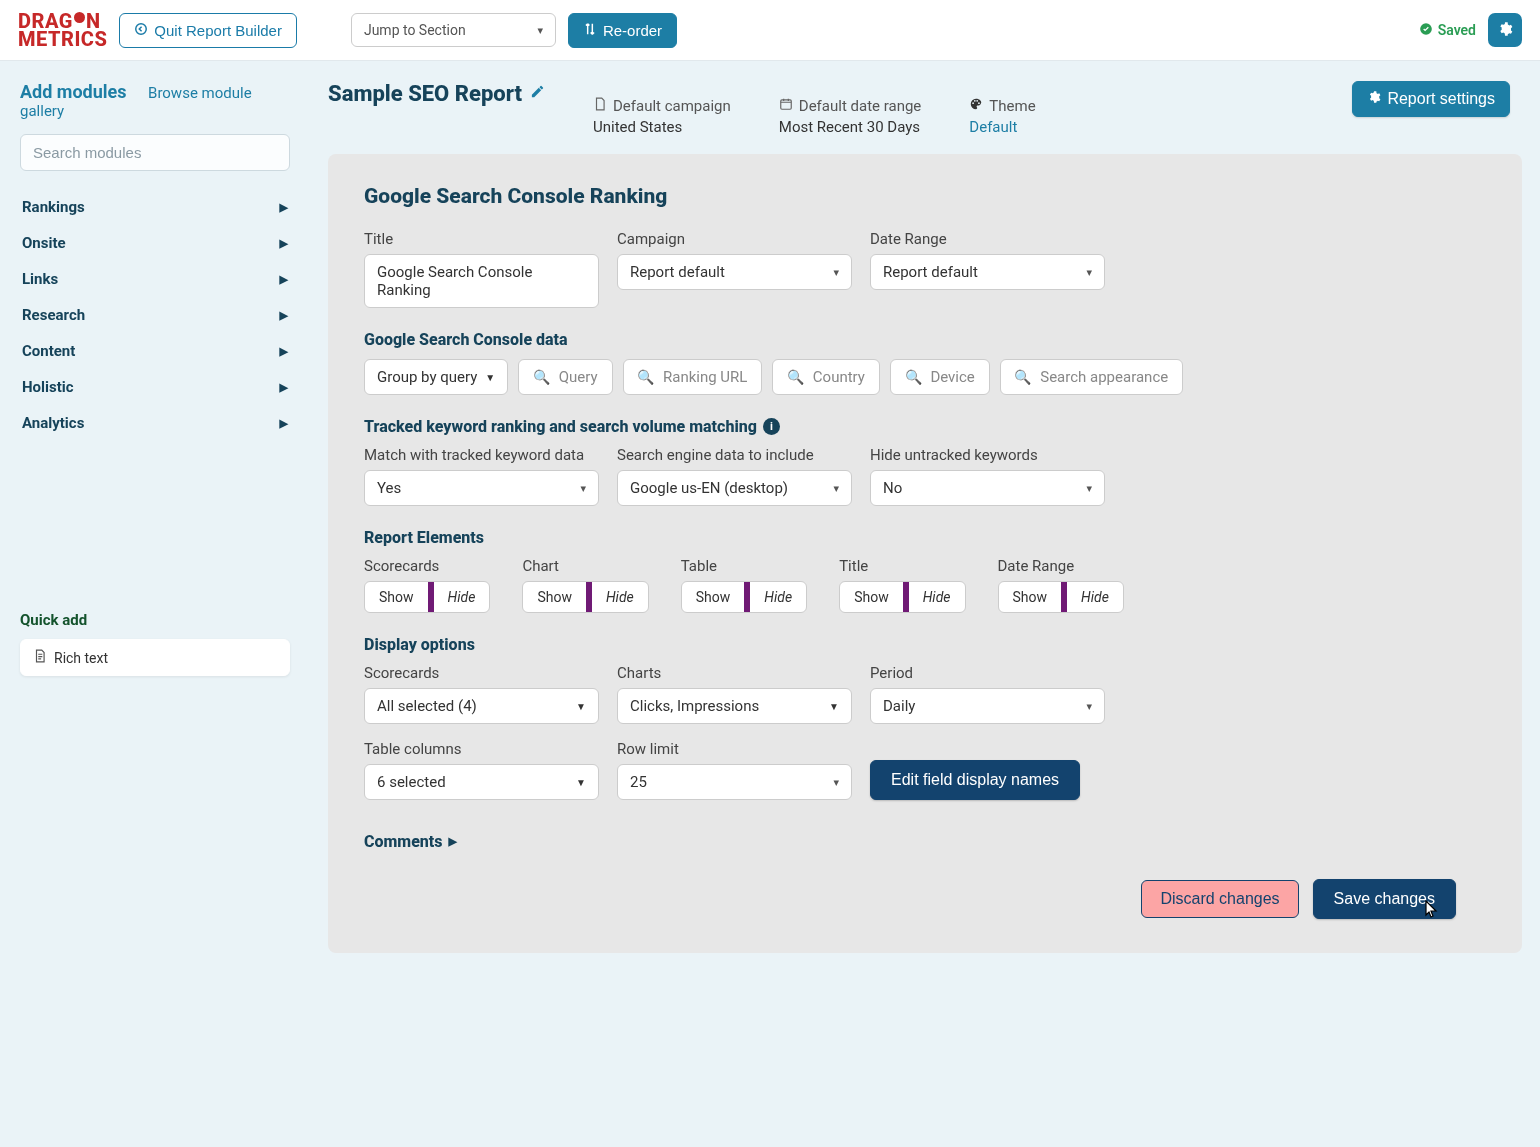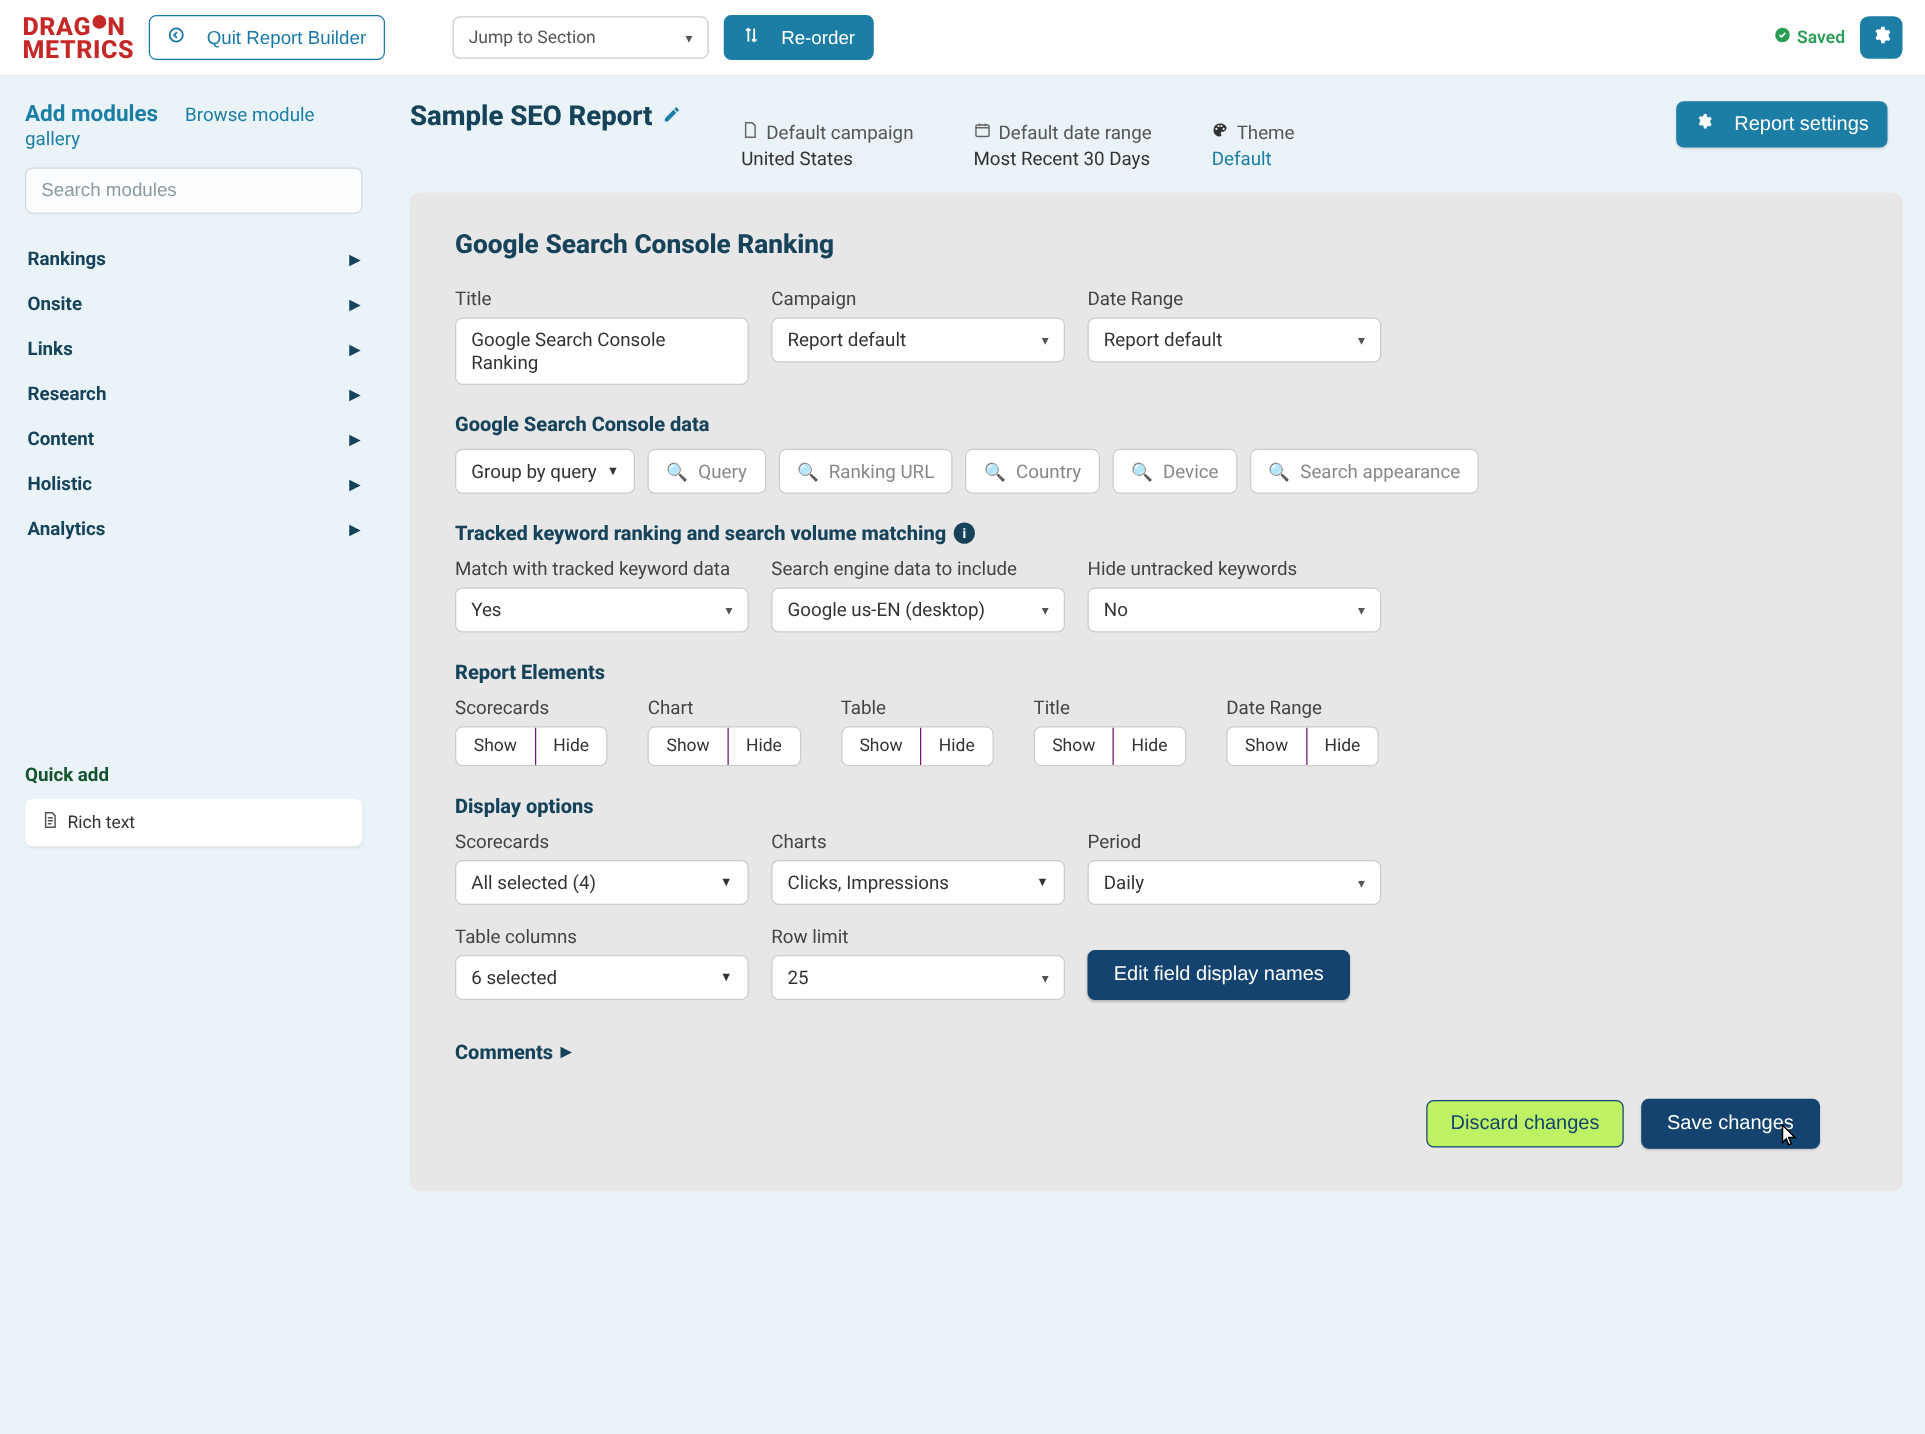--- a/index.html
+++ b/index.html
@@ -1,21 +1,21 @@
 <!DOCTYPE html>
 <html><head>
 <meta charset="utf-8">
 <style>
 * { box-sizing: border-box; margin: 0; padding: 0; }
 body { font-family: -apple-system, BlinkMacSystemFont, "Segoe UI", Roboto, Helvetica, Arial, sans-serif; background: #eaf3f7; font-size: 14px; color: #333; }
 
 .topbar { background: #fff; display: flex; align-items: center; padding: 12px 18px; border-bottom: 1px solid #e1e8ec; gap: 12px; }
 .logo { font-weight: 800; font-size: 20px; line-height: 0.9; color: #c62828; letter-spacing: 0.5px; }
 .logo .small-circ { display:inline-block; width:11px; height:11px; border-radius:50%; background:#c62828; position:relative; top:-5px; margin:0 1px;}
-.btn { border: 1px solid #ccc; background: #fff; border-radius: 6px; padding: 8px 14px; cursor: pointer; font-size: 15px; display: inline-flex; align-items: center; gap: 17px; }
+.btn { border: 1px solid #ccc; background: #fff; border-radius: 6px; padding: 8px 14px; cursor: pointer; font-size: 15px; display: inline-flex; align-items: center; gap: 6px; }
 .btn-outline-blue { border-color: #1a7ba8; color: #1a7ba8; }
 .topbar .select { display: inline-flex; align-items: center; justify-content: space-between; border: 1px solid #ccc; border-radius: 6px; padding: 8px 12px; color: #555; min-width: 205px; background:#fff; cursor:pointer; }
 .btn-teal { background: #1d7ea5; border-color: #1d7ea5; color: #fff; }
 .spacer { flex: 1; }
 .saved { color: #2a9d54; font-weight: 600; display: inline-flex; align-items: center; gap: 5px; }
 .gear-btn { width: 34px; height: 34px; border-radius: 7px; background: #1d7ea5; color: #fff; display: flex; align-items: center; justify-content: center; cursor:pointer; }
 
 .layout { display: flex; }
 .sidebar { width: 310px; padding: 20px; }
 .sidebar h2 { color: #1d7ea5; font-size: 18px; font-weight: 700; display:inline; }
@@ -52,24 +52,24 @@
 .dropdown-btn { background:#fff; border:1px solid #ccc; border-radius:6px; padding:8px 12px; font-size:15px; display:inline-flex; align-items:center; gap:8px; cursor:pointer;}
 .filter-pill { background:#fff; border:1px solid #ccc; border-radius:6px; padding:8px 14px; font-size:15px; color:#888; display:inline-flex; align-items:center; gap:8px; cursor:pointer;}
 .filter-pill .mag { font-size:14px; }
 
 .info-circle { display:inline-flex; width:17px; height:17px; border-radius:50%; background:#16435a; color:#fff; justify-content:center; align-items:center; font-size:11px; font-weight:700;}
 
 .elements-row { display:flex; gap:32px; flex-wrap:wrap; }
 .elem-col .elem-label { color:#444; font-size:15px; margin-bottom:6px; }
 .toggle { display:inline-flex; border:1px solid #ccc; border-radius:6px; overflow:hidden; background:#fff;}
 .toggle span { padding:7px 14px; font-size:14px; cursor:pointer; color:#333; }
-.toggle span + span { border-left:1px solid #701a75; }
+.toggle span + span { border-left:6px solid #701a75;font-style:italic; }
 
 .btn-primary-dark { background:#13436e; color:#fff; border:1px solid #13436e; padding:10px 20px; border-radius:6px; font-size:16px; cursor:pointer; box-shadow:0 1px 2px rgba(0,0,0,0.2);}
-.btn-outline-dark { background:#bef264; color:#13436e; border:1.5px solid #13436e; padding:9px 18px; border-radius:6px; font-size:16px; cursor:pointer;}
+.btn-outline-dark { background:#fca5a5; color:#13436e; border:1.5px solid #13436e; padding:9px 18px; border-radius:6px; font-size:16px; cursor:pointer;}
 .comments-row { display:flex; align-items:center; gap:6px; color:#16435a; font-weight:800; font-size:16px; cursor:pointer; margin-top:32px;}
 .footer-actions { display:flex; justify-content:flex-end; gap:14px; margin-top:28px; align-items:center;}
 .cursor-icon { position:relative; left:-46px; top:12px; pointer-events:none;}
 
 svg.icon { width:14px; height:14px; }
 </style>
 </head>
 <body>
 
 <div class="topbar">

